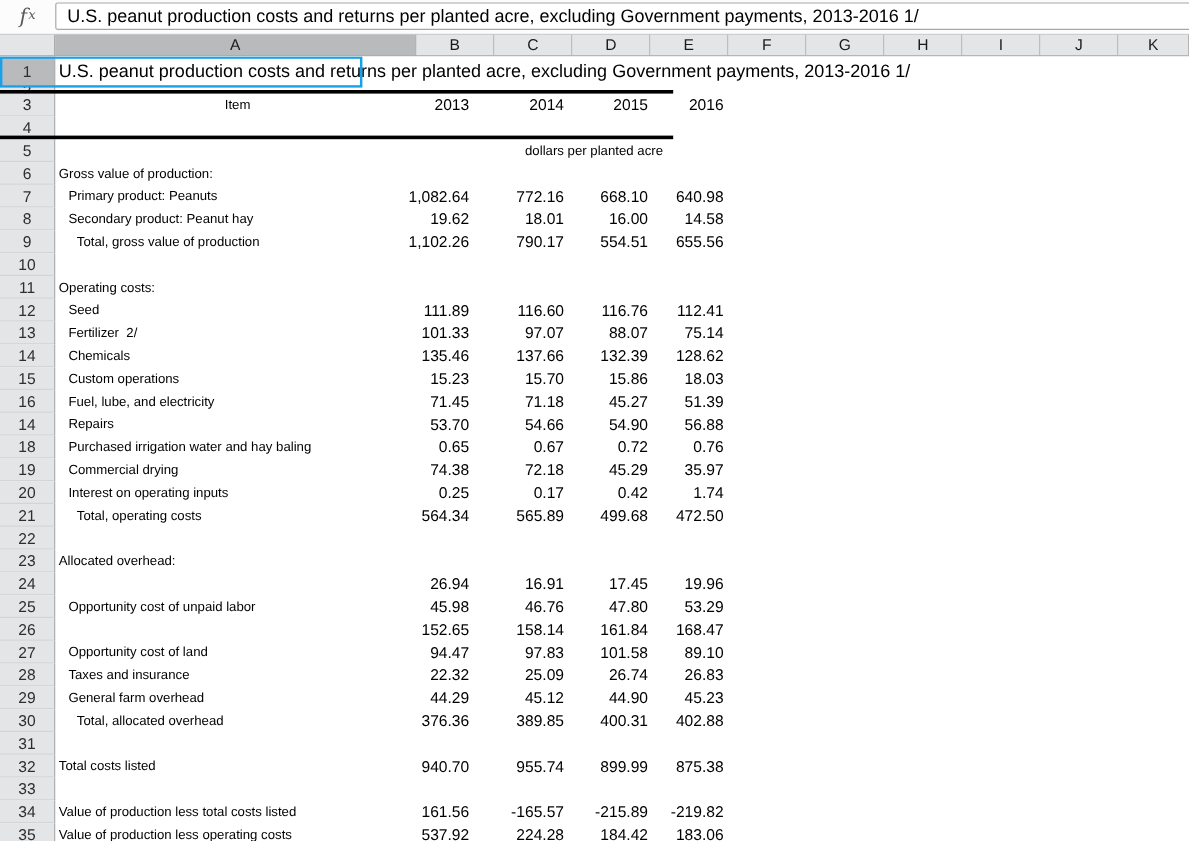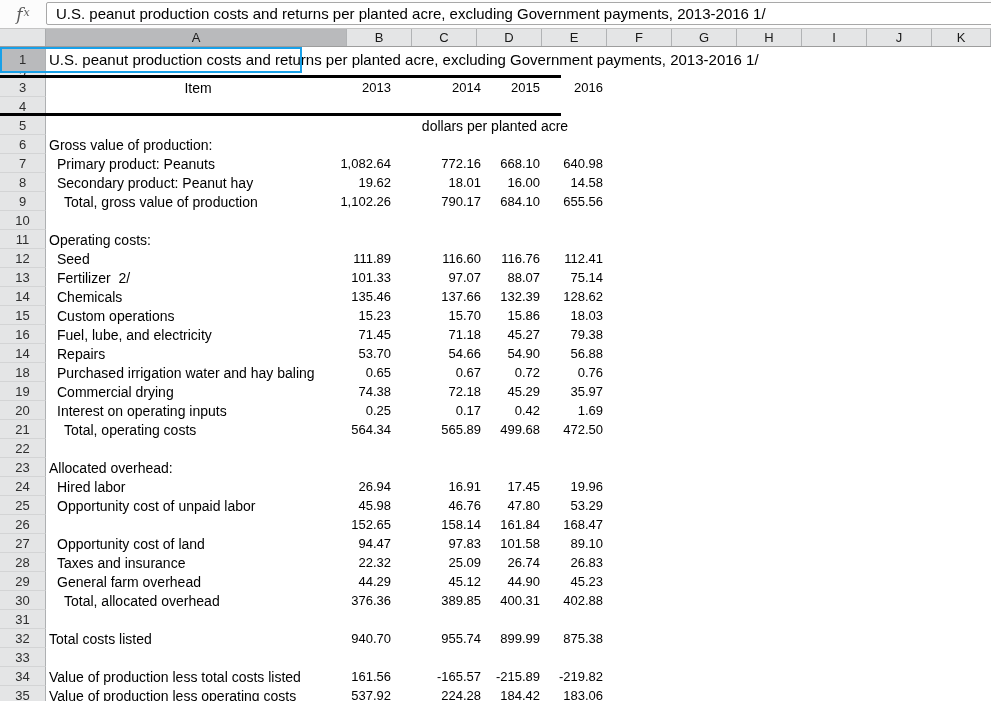--- a/index.html
+++ b/index.html
@@ -61,35 +61,35 @@
     border-bottom: 1px solid #d3d4d5;
     display: flex; align-items: center; justify-content: center;
     font-size: 13px; color: #2e2e2e; overflow: hidden;
   }
   .rn.sel { background: var(--header-sel-bg, #b9babc); }
   .h-hidden .rn { border-bottom: none; }
   .cells { position: relative; flex: 1; }
   .label {
     position: absolute; left: 3px; top: 0; bottom: 0;
     display: flex; align-items: center;
-    font-size: 14px; color: #000; white-space: pre;
+    font-size: 11px; color: #000; white-space: pre;
   }
   .label.clip { width: 298px; overflow: hidden; }
   .label.ind1 { padding-left: 8px; }
   .label.ind2 { padding-left: 15px; }
   .label.head { width: 298px; justify-content: center; padding-left: 0; }
   .label.title { font-size: 15px; width: auto; overflow: visible; white-space: nowrap; }
   .label.unit { left: 335px; width: 228px; justify-content: center; overflow: visible; }
   .num {
     position: absolute; top: 0; bottom: 0; width: 61px;
     display: flex; align-items: center; justify-content: flex-end;
     font-size: 13px; color: #000;
   }
   .num.c0 { left: 284px; }
-  .num.c1 { left: 374px; }
+  .num.c1 { left: 363px; }
   .num.c2 { left: 433px; }
   .num.c3 { left: 496px; }
   
   .sel-border {
     position: absolute; z-index: 5; left: 0; top: 0;
     width: 302px; height: 26px; box-sizing: border-box;
     border: 2px solid var(--accent, #18a0e8); pointer-events: none;
   }
   .tborder { position: absolute; z-index: 4; left: 0; width: 561px; height: 3px; background: #000; pointer-events: none; }
   .tborder.t1 { top: 28px; }
@@ -198,21 +198,21 @@
       </div>
     </div>
     <div class="row h-normal">
       <div class="rn">
         <span>9</span>
       </div>
       <div class="cells">
         <div class="label ind2 clip">Total, gross value of production</div>
         <div class="num c0">1,102.26</div>
         <div class="num c1">790.17</div>
-        <div class="num c2">684.10</div>
+        <div class="num c2">554.51</div>
         <div class="num c3">655.56</div>
       </div>
     </div>
     <div class="row h-normal">
       <div class="rn">
         <span>10</span>
       </div>
       <div class="cells"></div>
     </div>
     <div class="row h-normal">
@@ -273,21 +273,21 @@
     </div>
     <div class="row h-normal">
       <div class="rn">
         <span>16</span>
       </div>
       <div class="cells">
         <div class="label ind1 clip">Fuel, lube, and electricity</div>
         <div class="num c0">71.45</div>
         <div class="num c1">71.18</div>
         <div class="num c2">45.27</div>
-        <div class="num c3">79.38</div>
+        <div class="num c3">51.39</div>
       </div>
     </div>
     <div class="row h-normal">
       <div class="rn">
         <span>14</span>
       </div>
       <div class="cells">
         <div class="label ind1 clip">Repairs</div>
         <div class="num c0">53.70</div>
         <div class="num c1">54.66</div>
@@ -321,21 +321,21 @@
     </div>
     <div class="row h-normal">
       <div class="rn">
         <span>20</span>
       </div>
       <div class="cells">
         <div class="label ind1 clip">Interest on operating inputs</div>
         <div class="num c0">0.25</div>
         <div class="num c1">0.17</div>
         <div class="num c2">0.42</div>
-        <div class="num c3">1.69</div>
+        <div class="num c3">1.74</div>
       </div>
     </div>
     <div class="row h-normal">
       <div class="rn">
         <span>21</span>
       </div>
       <div class="cells">
         <div class="label ind2 clip">Total, operating costs</div>
         <div class="num c0">564.34</div>
         <div class="num c1">565.89</div>
@@ -355,21 +355,20 @@
       </div>
       <div class="cells">
         <div class="label ind0">Allocated overhead:</div>
       </div>
     </div>
     <div class="row h-normal">
       <div class="rn">
         <span>24</span>
       </div>
       <div class="cells">
-        <div class="label ind1 clip">Hired labor</div>
         <div class="num c0">26.94</div>
         <div class="num c1">16.91</div>
         <div class="num c2">17.45</div>
         <div class="num c3">19.96</div>
       </div>
     </div>
     <div class="row h-normal">
       <div class="rn">
         <span>25</span>
       </div>

